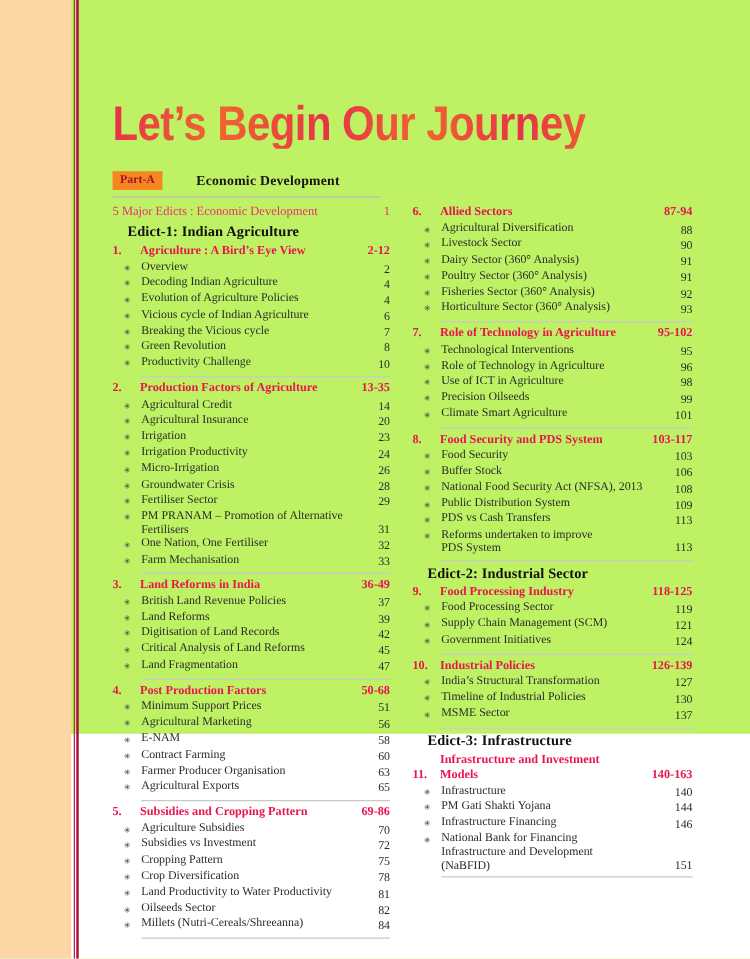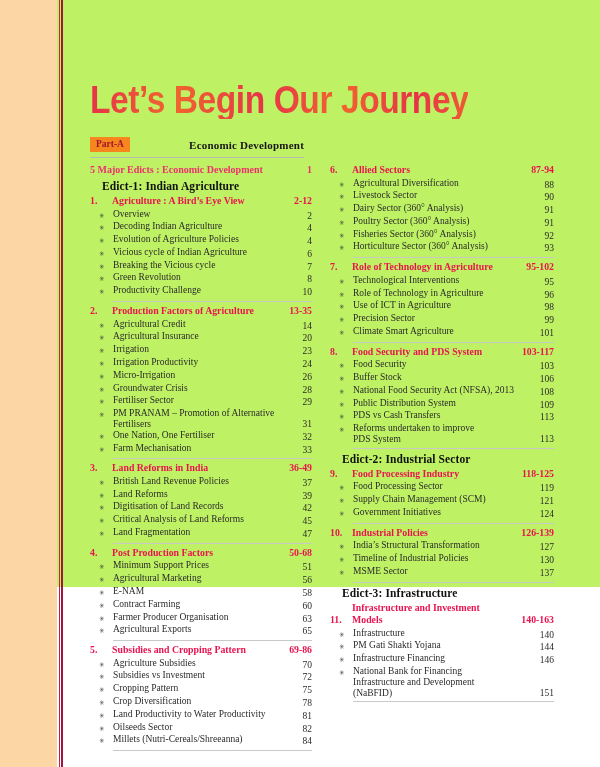--- a/index.html
+++ b/index.html
@@ -25,34 +25,34 @@
     background:linear-gradient(92deg,#e73249 0%,#f0662e 22%,#e73249 46%,#f0662e 66%,#e73249 86%,#ef5a33 100%);
     -webkit-background-clip:text;background-clip:text;
     -webkit-text-fill-color:transparent;
     transform:scaleX(.86);transform-origin:left top;
   }
 
   
   .part-row{
     position:absolute;left:90px;top:137px;width:214px;
     display:flex;align-items:center;
-    border-bottom:1px solid #b9b9b9;padding-bottom:5px;justify-content:space-between;
+    border-bottom:1px solid #b9b9b9;padding-bottom:5px;
   }
   .badge{
     background:#f6871f;color:#a1122d;font-weight:bold;font-size:9.5px;
     padding:2px 6px 2px 6px;line-height:1.2;
   }
   .part-heading{font-weight:bold;font-size:11px;color:#161616;margin-left:27px;letter-spacing:.2px;}
 
   
   .toc{position:absolute;left:90px;top:163px;width:464px;display:flex;gap:18px;}
   .toc-col{width:222px;flex:none;font-size:9.5px;color:#2a2a2a;}
   .toc-col.right{width:224px;}
 
-  .intro-row{display:flex;align-items:flex-start;font-weight:bold;font-size:10px;color:#ed2f6e;line-height:13px;}
+  .intro-row{display:flex;align-items:flex-start;font-weight:normal;font-size:10px;color:#ed2f6e;line-height:13px;}
   .intro-title{flex:1;}
   .intro-page{margin-left:6px;}
 
   .edict{font-weight:bold;font-size:11.5px;color:#111111;line-height:14px;margin:3px 0 2px 12px;letter-spacing:.1px;}
 
   .sec-head{display:flex;align-items:flex-end;font-weight:bold;font-size:9.8px;color:#e9134f;line-height:12.5px;margin:1px 0 1px 0;}
   .sec-num{width:22px;flex:none;}
   .sec-title{white-space:pre-line;}
   .sec-pages{margin-left:auto;padding-left:6px;white-space:nowrap;}
 
@@ -344,21 +344,21 @@
           <span class="txt">Role of Technology in Agriculture</span>
           <span class="pg">96</span>
         </div>
         <div class="item">
           <span class="bullet">✳</span>
           <span class="txt">Use of ICT in Agriculture</span>
           <span class="pg">98</span>
         </div>
         <div class="item">
           <span class="bullet">✳</span>
-          <span class="txt">Precision Sector</span>
+          <span class="txt">Precision Oilseeds</span>
           <span class="pg">99</span>
         </div>
         <div class="item">
           <span class="bullet">✳</span>
           <span class="txt">Climate Smart Agriculture</span>
           <span class="pg">101</span>
         </div>
         <div class="divider"></div>
         <div class="sec-head">
           <span class="sec-num">8.</span>

